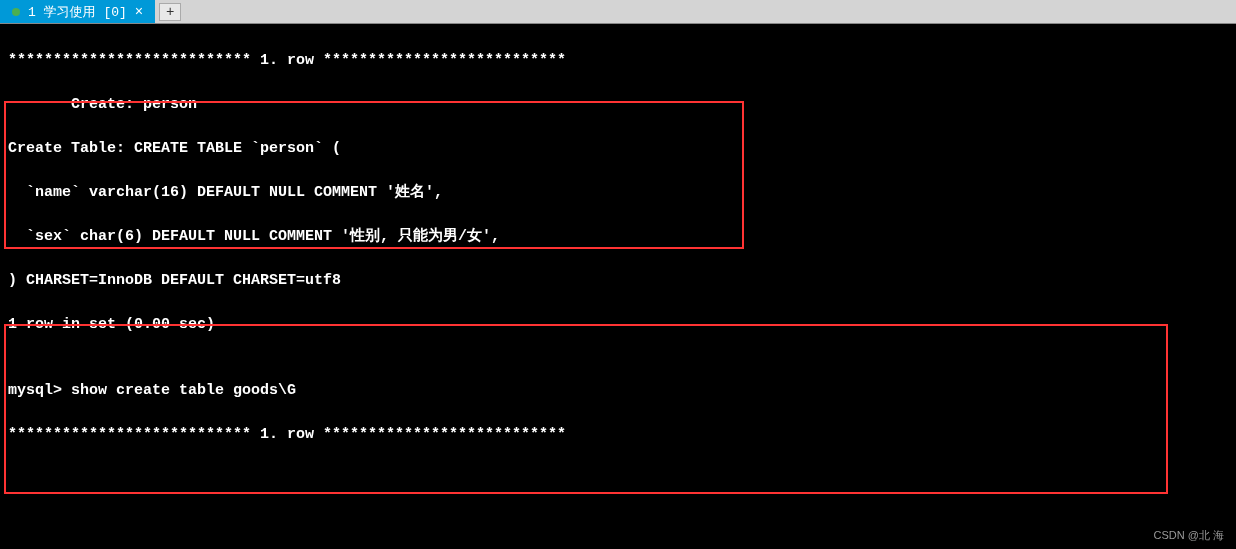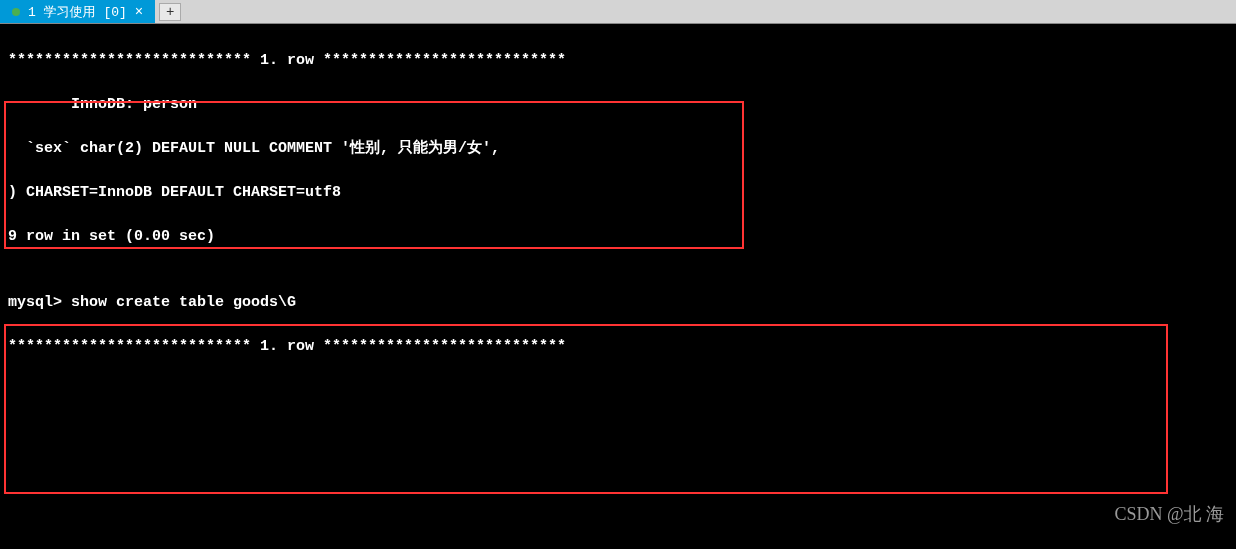--- a/index.html
+++ b/index.html
@@ -78,48 +78,50 @@
       height: 148px;
     }
     .red-box-2 {
       left: 4px;
       top: 300px;
       width: 1164px;
       height: 170px;
     }
     .watermark {
       position: absolute;
-      bottom: 23px;
+      bottom: 6px;
       right: 12px;
       color: #999;
-      font-size: 18px;
+      font-size: 11px;
       font-weight: normal;
-      font-family: Liberation Serif, serif;
+      font-family: Liberation Sans, sans-serif;
     }
   </style>
 </head>
 <body>
 
 <div class="tab-bar">
   <div class="tab">
     <span class="tab-dot"></span>
     <span>1 学习使用 [0]</span>
     <span class="tab-close">×</span>
   </div>
   <div class="tab-new">
     <span>+</span>
   </div>
 </div>
 
 <div class="terminal">
 <div>*************************** 1. row ***************************</div>
-<div>       InnoDB: person</div>
-<div>  `sex` char(2) DEFAULT NULL COMMENT '性别, 只能为男/女',</div>
+<div>       Create: person</div>
+<div>Create Table: CREATE TABLE `person` (</div>
+<div>  `name` varchar(16) DEFAULT NULL COMMENT '姓名',</div>
+<div>  `sex` char(6) DEFAULT NULL COMMENT '性别, 只能为男/女',</div>
 <div>) CHARSET=InnoDB DEFAULT CHARSET=utf8</div>
-<div>9 row in set (0.00 sec)</div>
+<div>1 row in set (0.00 sec)</div>
 <div></div>
 <div>mysql&gt; show create table goods\G</div>
 <div>*************************** 1. row ***************************</div>
 
 
 
 
 
 
 

